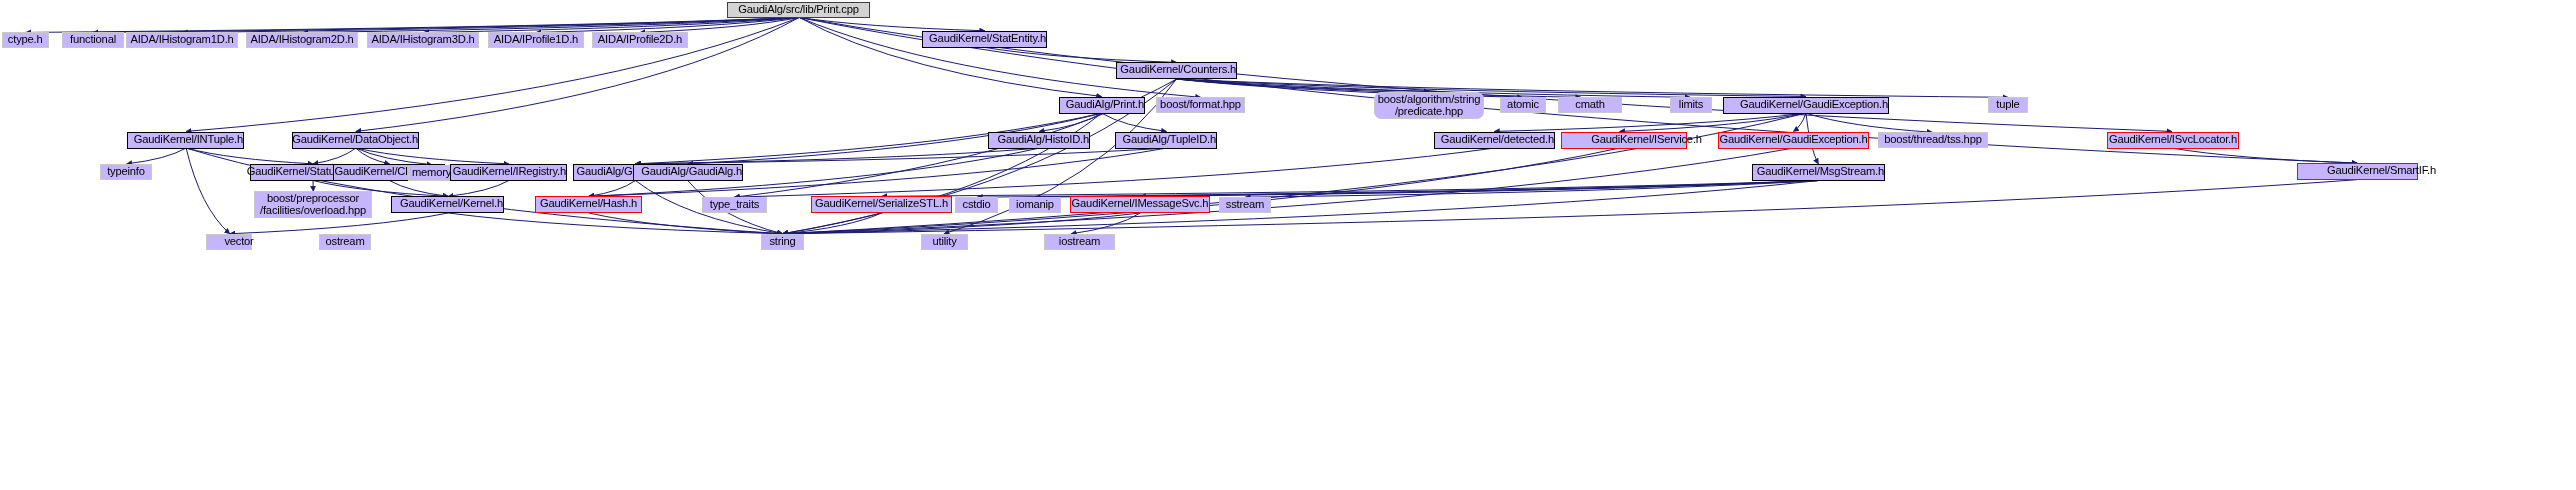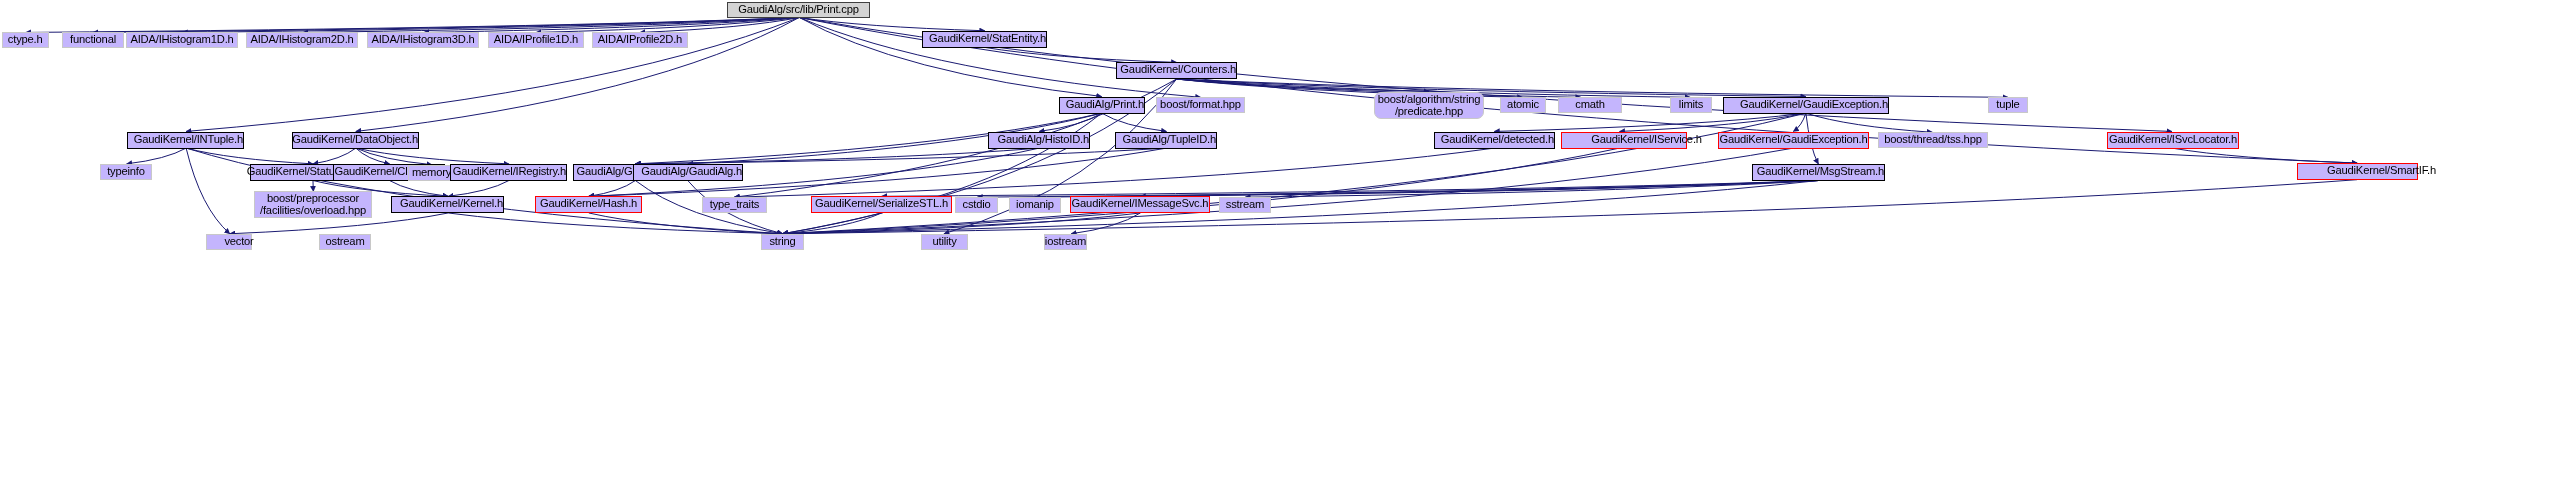--- a/index.html
+++ b/index.html
@@ -167,16 +167,16 @@
       <div class="node plain" style="left: 702px; top: 197px; width: 65px; height: 16px;"><span class="lbl">type_traits</span></div>
       <div class="node red" style="left: 811px; top: 196px; width: 141px; height: 16.6px;"><span class="lbl">GaudiKernel/SerializeSTL.h</span></div>
       <div class="node plain" style="left: 955px; top: 197px; width: 43px; height: 16px;"><span class="lbl">cstdio</span></div>
       <div class="node plain" style="left: 1009px; top: 197px; width: 52px; height: 16px;"><span class="lbl">iomanip</span></div>
       <div class="node red" style="left: 1070px; top: 196px; width: 140px; height: 16.6px;"><span class="lbl">GaudiKernel/IMessageSvc.h</span></div>
       <div class="node plain" style="left: 1219px; top: 197px; width: 52px; height: 16px;"><span class="lbl">sstream</span></div>
       <div class="node plain" style="left: 206px; top: 234px; width: 46px; height: 16px; padding-left: 20px;"><span class="lbl">vector</span></div>
       <div class="node plain" style="left: 319px; top: 234px; width: 52px; height: 16px;"><span class="lbl">ostream</span></div>
       <div class="node plain" style="left: 761px; top: 234px; width: 43px; height: 16px;"><span class="lbl">string</span></div>
       <div class="node plain" style="left: 921px; top: 234px; width: 47px; height: 16px;"><span class="lbl">utility</span></div>
-      <div class="node plain" style="left: 1044px; top: 234px; width: 43px; height: 16px;"><span class="lbl">iostream</span></div>
+      <div class="node plain" style="left: 1044px; top: 234px; width: 71px; height: 16px;"><span class="lbl">iostream</span></div>
     </div>
 </div>
 
 
 </body></html>

